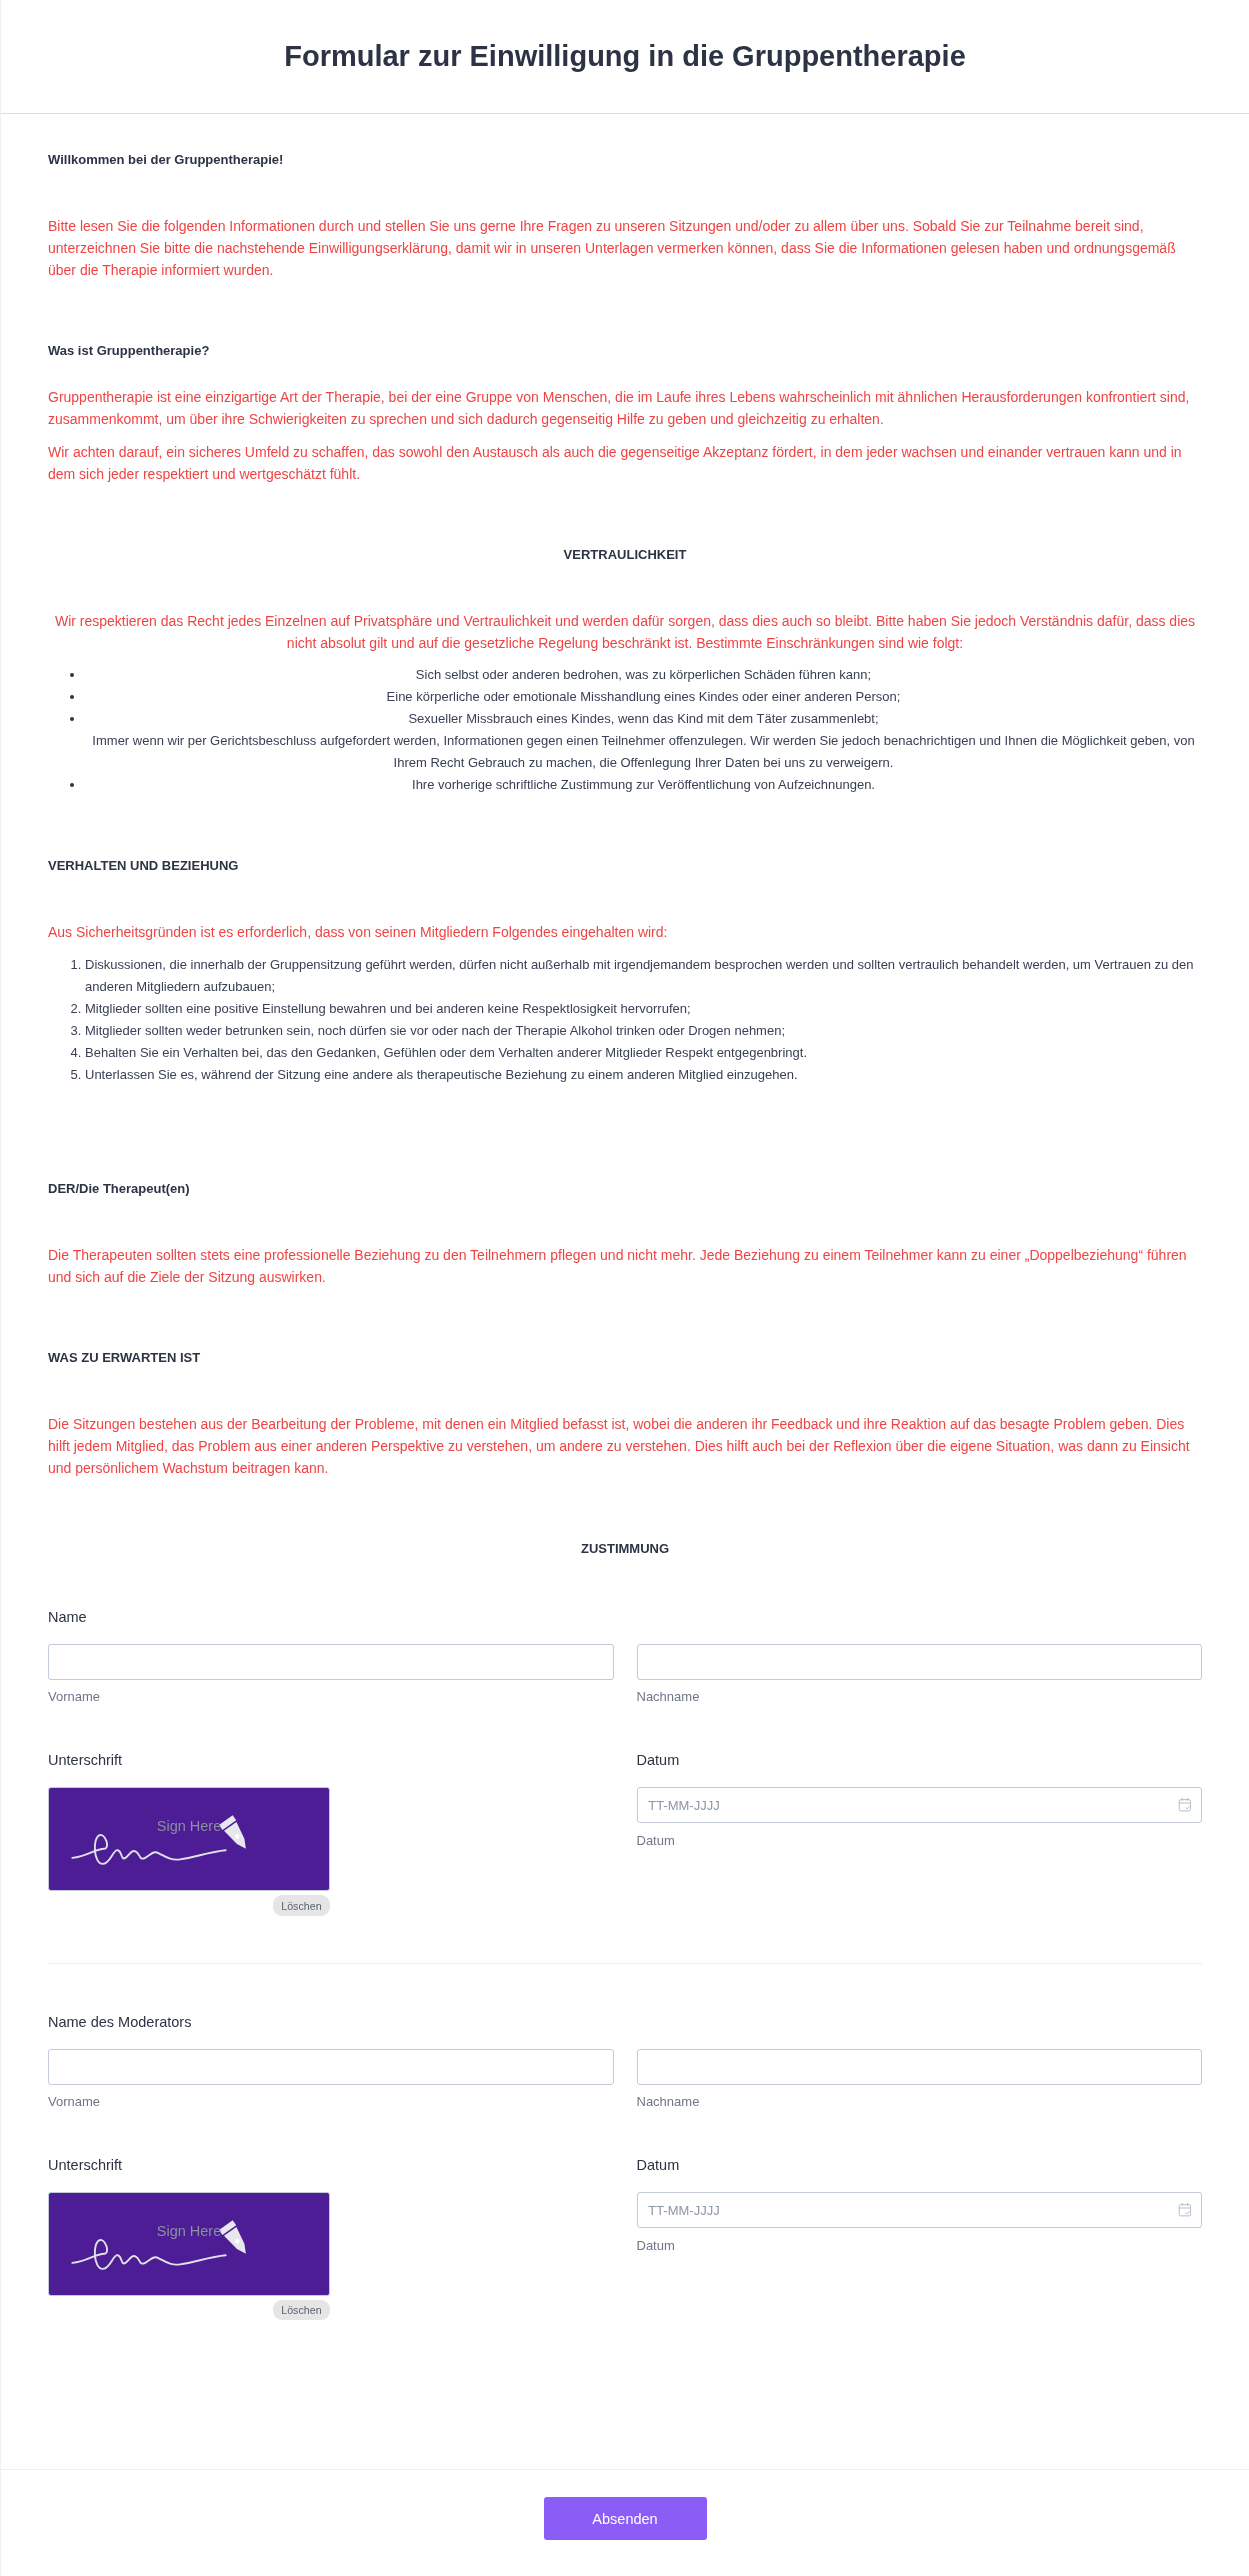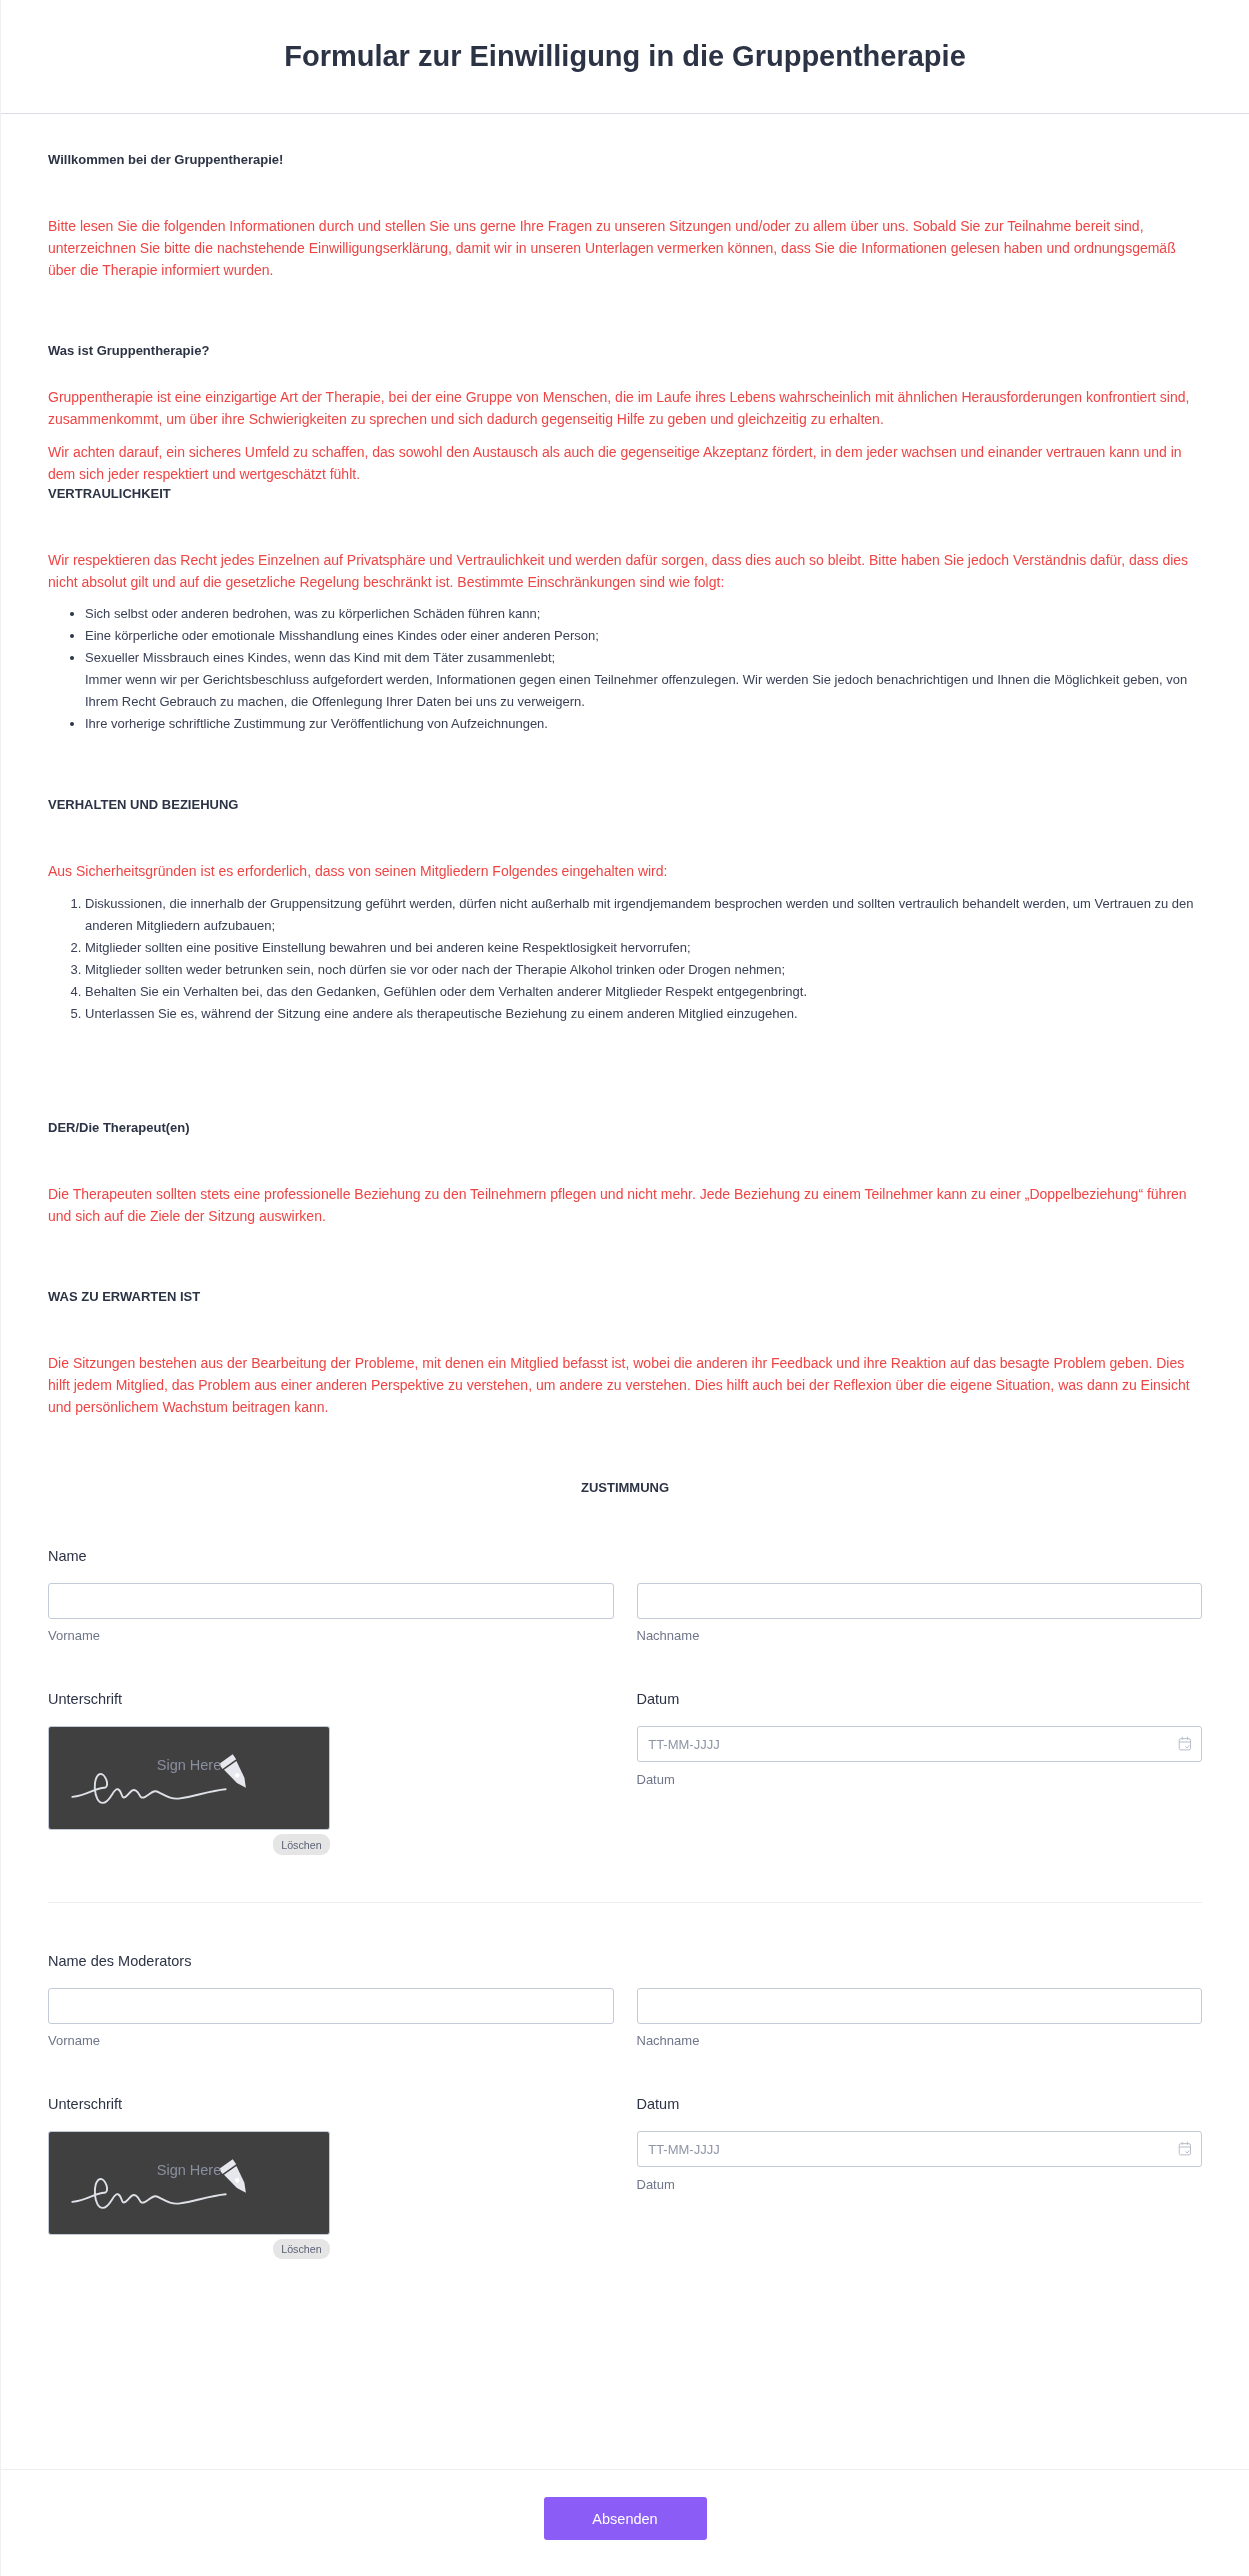--- a/index.html
+++ b/index.html
@@ -84,21 +84,21 @@
       gap: 23px;
     }
     .sig-col, .date-col { flex: 1; }
     .sig-box {
       width: 282px;
       height: 104px;
       border: 0.8px solid #c3cad8;
       border-radius: 3px;
       margin-top: 18px;
       position: relative;
-      background: #404040;
+      background: #4c1d95;
       cursor: crosshair;
     }
     .sig-box svg { position: absolute; left: 0; top: 0; }
     .sig-text {
       position: absolute;
       left: 0; right: 0;
       top: 30px;
       text-align: center;
       font-size: 14.5px;
       color: #8a8fa0;
@@ -166,21 +166,21 @@
     <div class="section-title">Willkommen bei der Gruppentherapie!</div>
     <p class="para" style="margin-top:46px;">Bitte lesen Sie die folgenden Informationen durch und stellen Sie uns gerne Ihre Fragen zu unseren Sitzungen und/oder zu allem über uns. Sobald Sie zur Teilnahme bereit sind, unterzeichnen Sie bitte die nachstehende Einwilligungserklärung, damit wir in unseren Unterlagen vermerken können, dass Sie die Informationen gelesen haben und ordnungsgemäß über die Therapie informiert wurden.</p>
   </div>
 
   <div style="margin-top:61px;">
     <div class="section-title">Was ist Gruppentherapie?</div>
     <p class="para" style="margin-top:26px;">Gruppentherapie ist eine einzigartige Art der Therapie, bei der eine Gruppe von Menschen, die im Laufe ihres Lebens wahrscheinlich mit ähnlichen Herausforderungen konfrontiert sind, zusammenkommt, um über ihre Schwierigkeiten zu sprechen und sich dadurch gegenseitig Hilfe zu geben und gleichzeitig zu erhalten.</p>
     <p class="para">Wir achten darauf, ein sicheres Umfeld zu schaffen, das sowohl den Austausch als auch die gegenseitige Akzeptanz fördert, in dem jeder wachsen und einander vertrauen kann und in dem sich jeder respektiert und wertgeschätzt fühlt.</p>
   </div>
 
-  <div style="">
+  <div style="margin-top:61px;text-align:center;">
     <div class="section-title">VERTRAULICHKEIT</div>
     <p class="para" style="margin-top:46px;">Wir respektieren das Recht jedes Einzelnen auf Privatsphäre und Vertraulichkeit und werden dafür sorgen, dass dies auch so bleibt. Bitte haben Sie jedoch Verständnis dafür, dass dies nicht absolut gilt und auf die gesetzliche Regelung beschränkt ist. Bestimmte Einschränkungen sind wie folgt:</p>
     <ul class="bullets">
       <li>Sich selbst oder anderen bedrohen, was zu körperlichen Schäden führen kann;</li>
       <li>Eine körperliche oder emotionale Misshandlung eines Kindes oder einer anderen Person;</li>
       <li><span>Sexueller Missbrauch eines Kindes, wenn das Kind mit dem Täter zusammenlebt;</span><br><span>Immer wenn wir per Gerichtsbeschluss aufgefordert werden, Informationen gegen einen Teilnehmer offenzulegen. Wir werden Sie jedoch benachrichtigen und Ihnen die Möglichkeit geben, von Ihrem Recht Gebrauch zu machen, die Offenlegung Ihrer Daten bei uns zu verweigern.</span></li>
       <li>Ihre vorherige schriftliche Zustimmung zur Veröffentlichung von Aufzeichnungen.</li>
     </ul>
   </div>
 

